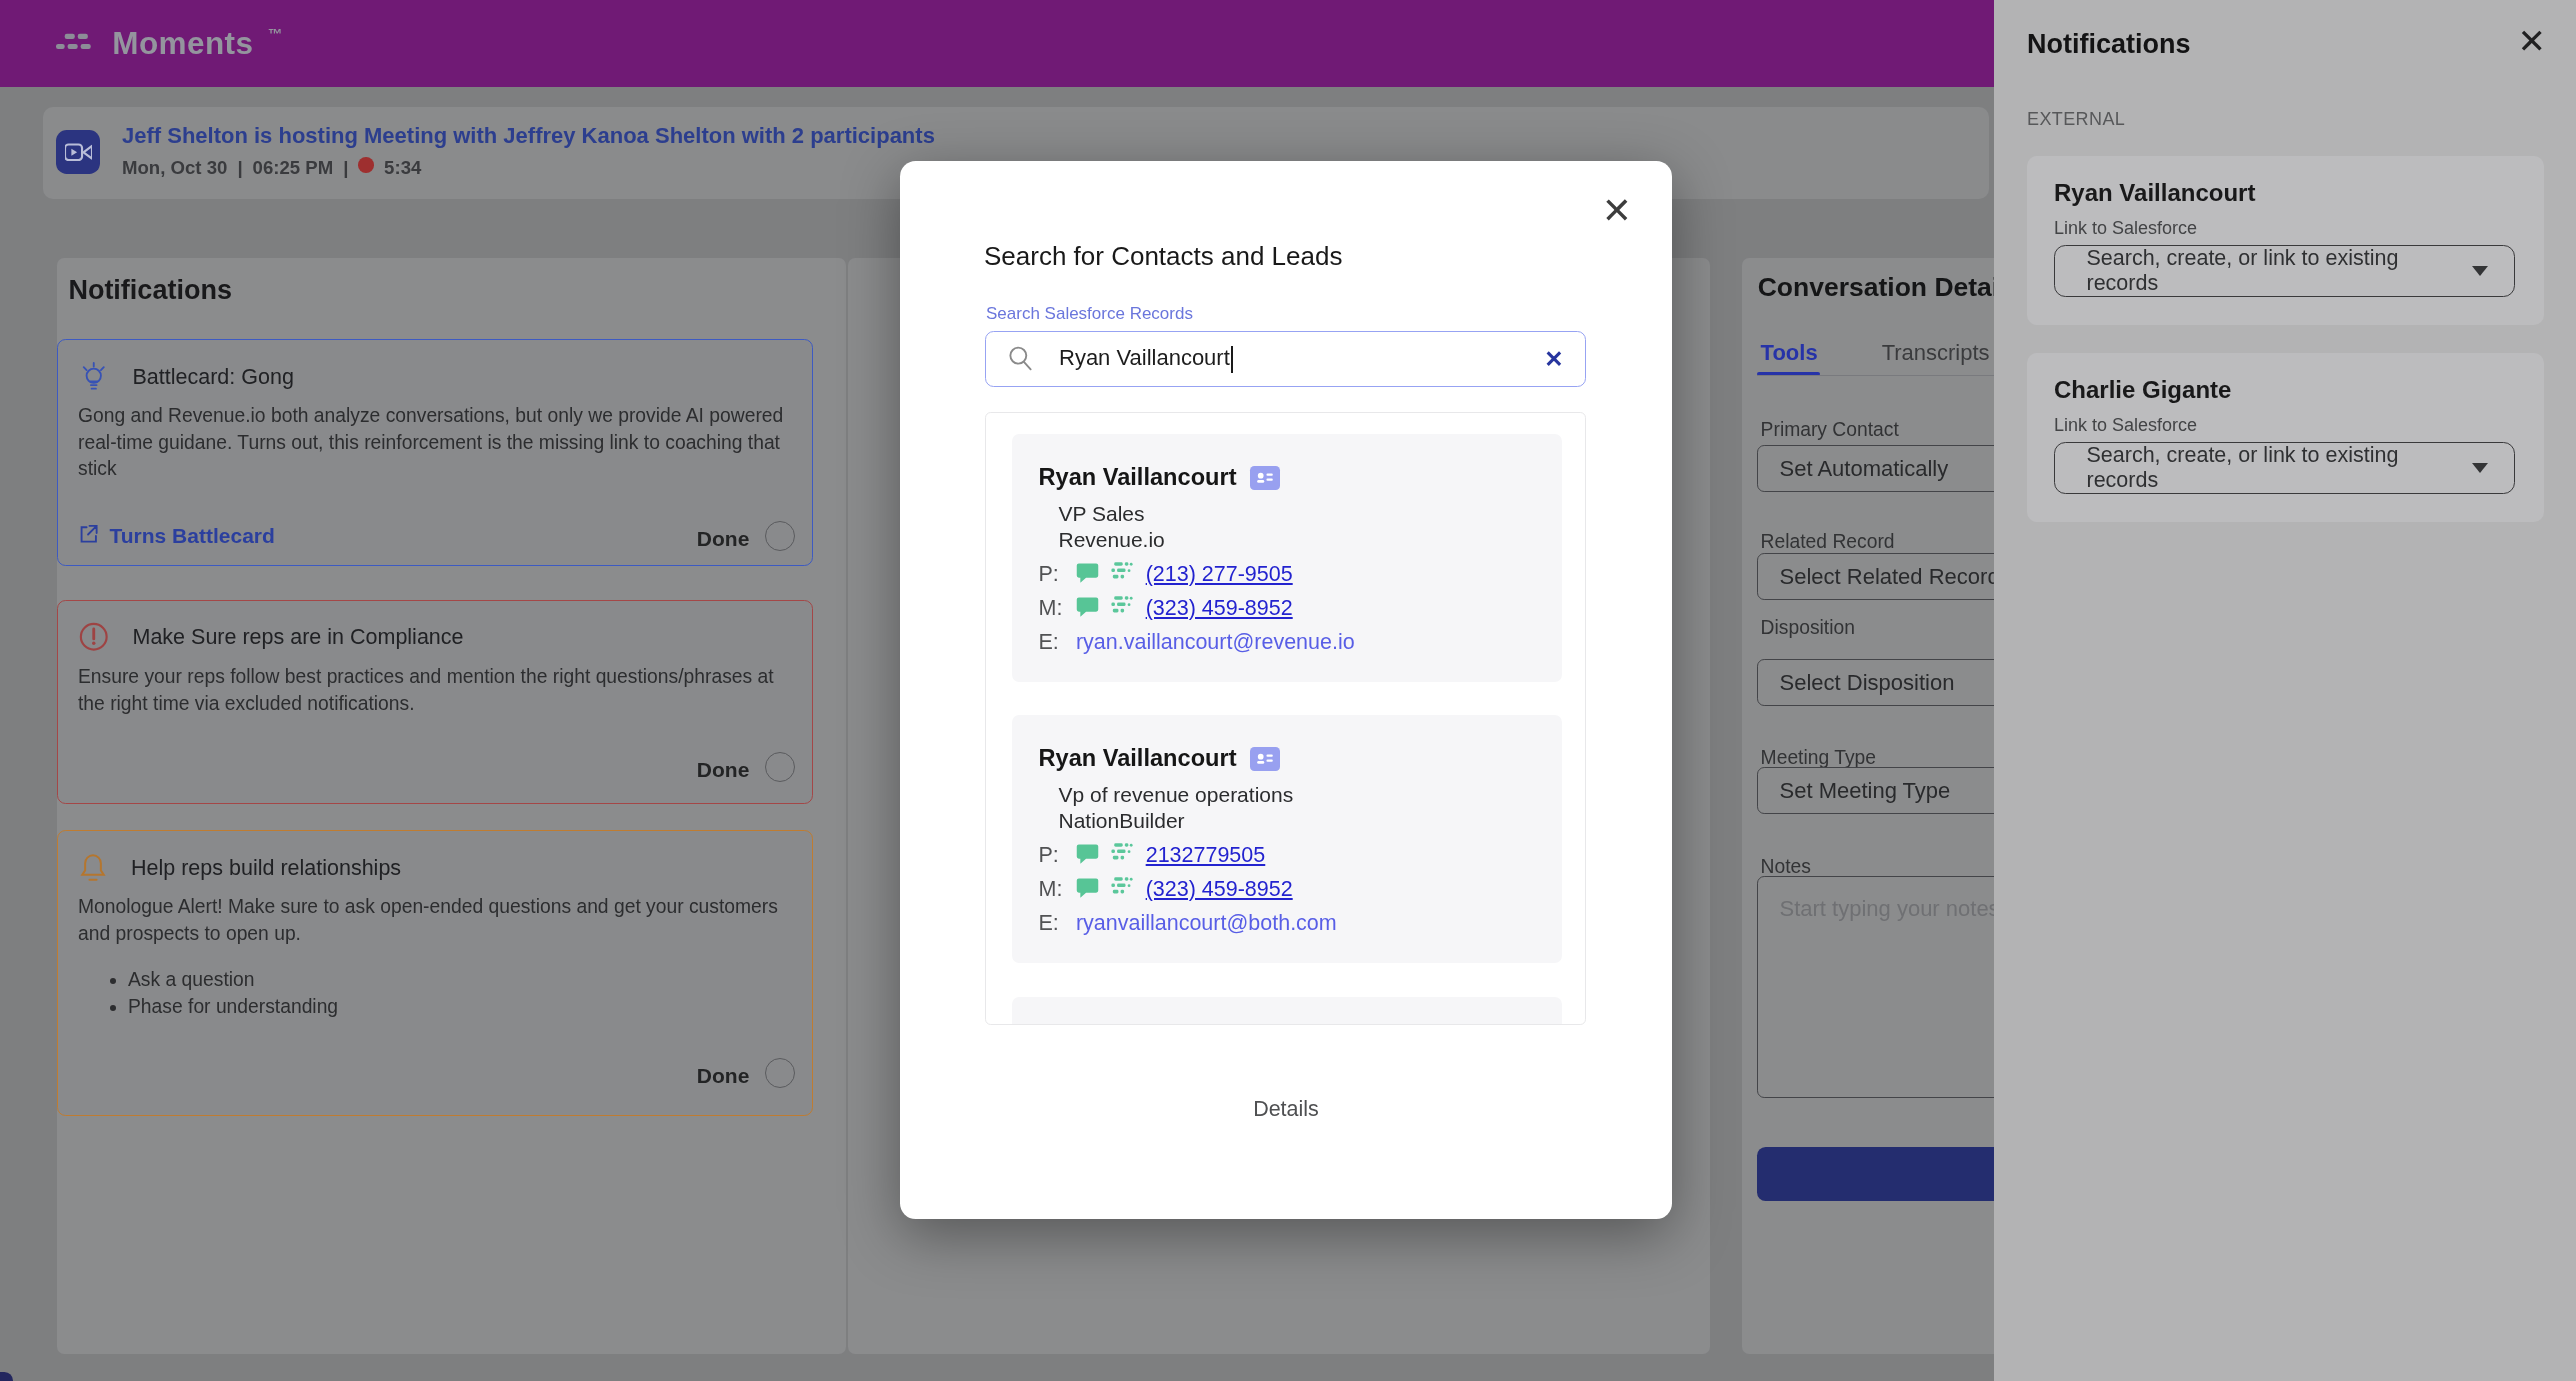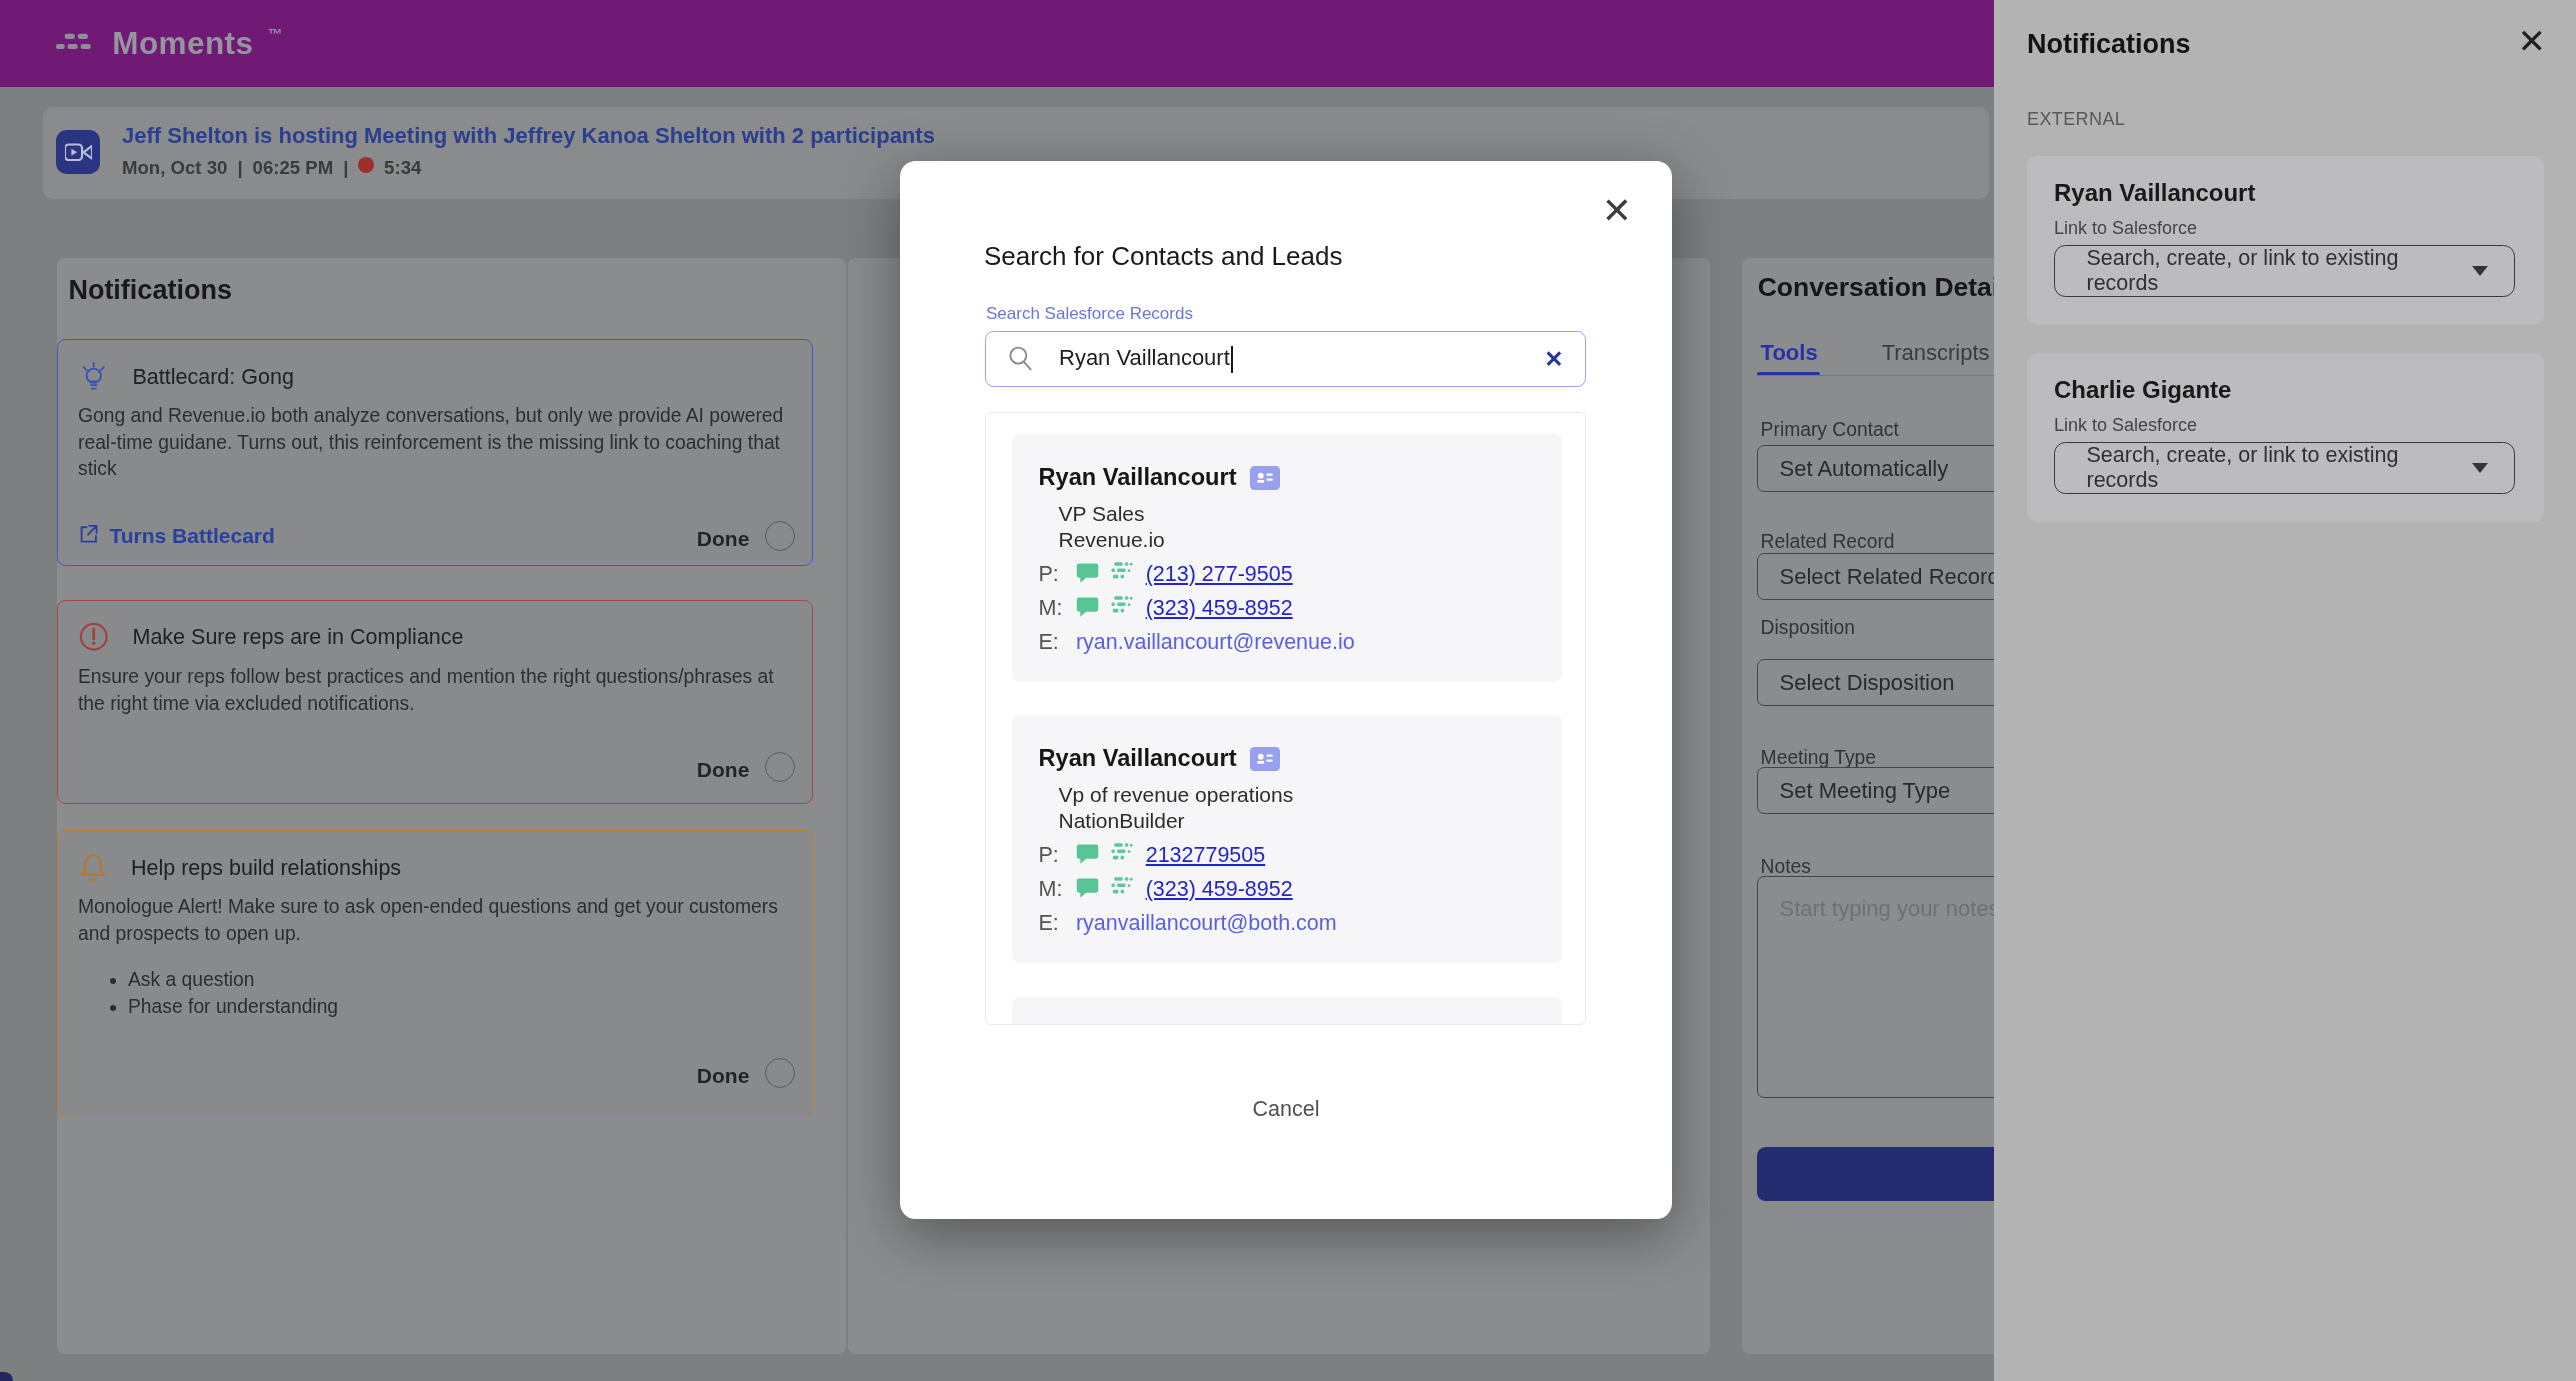--- a/index.html
+++ b/index.html
@@ -468,15 +468,15 @@
         <div class="crow">
           <span class="crow-label">E:</span>
           <a class="email-link">ryanvaillancourt@both.com</a>
         </div>
       </div>
     </div>
 
     <div class="rcard rcard-3"></div>
   </div>
 
-  <button class="modal-cancel">Cancel</button>
+  <button class="modal-cancel">Details</button>
 </div>
 
 
 </body></html>

